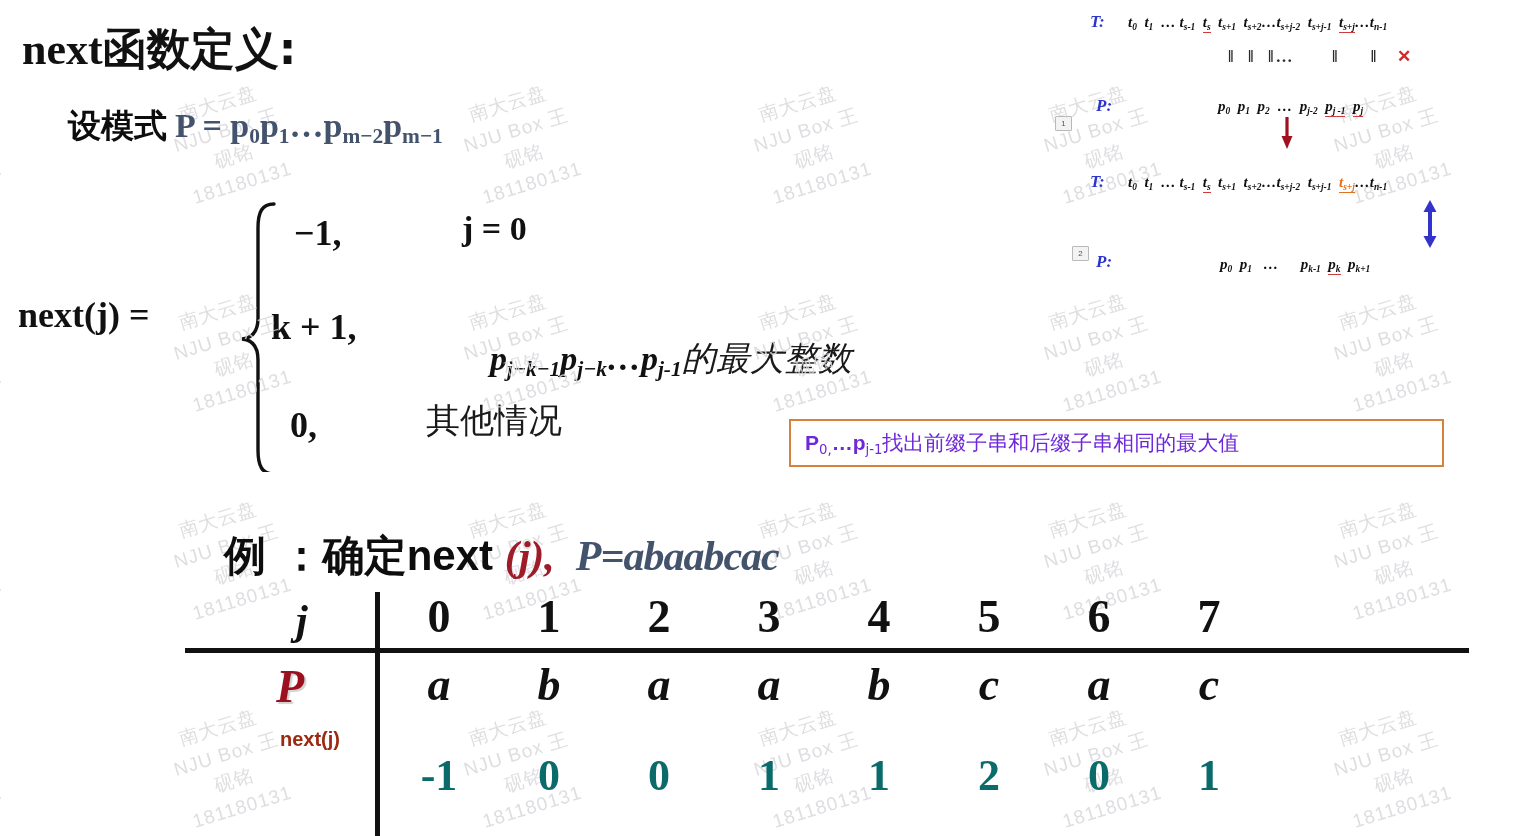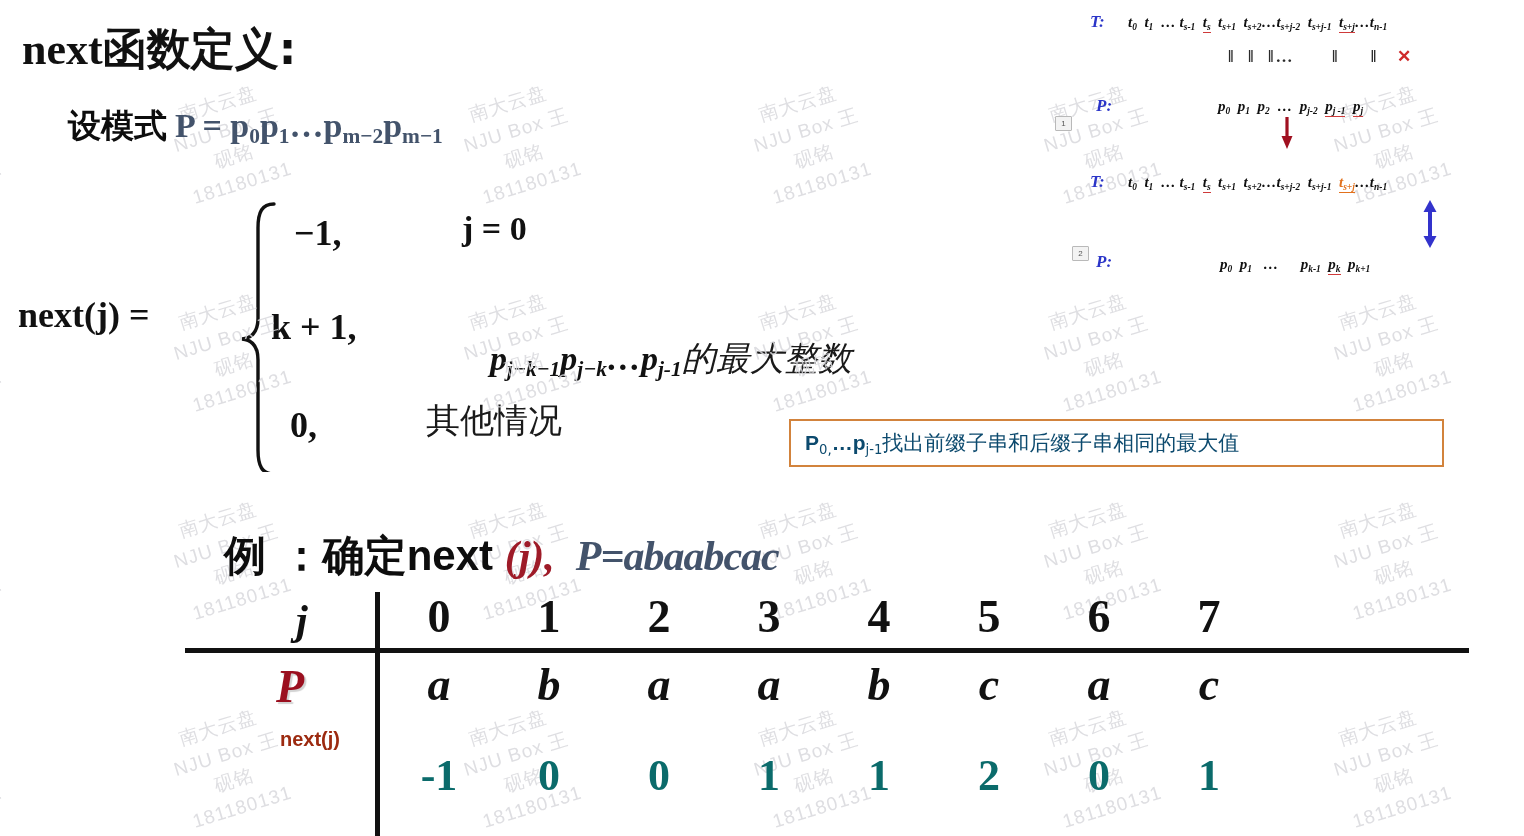--- a/index.html
+++ b/index.html
@@ -375,21 +375,21 @@
       <span class="mth"><span>p</span><sub>j−k−1</sub><span>p</span><sub>j−k</sub><span>…p</span><sub>j-1</sub></span><span class="cjk">的最大整数</span>
     </div>
 
     <div class="case-val" style="left:272px;top:208px;">0,</div>
     <div class="case-txt" style="left:408px;top:202px;">
       <span class="cjk">其他情况</span>
     </div>
   </div>
 
   <div id="callout" style="border-color: rgb(210, 131, 60);">
-    <span class="txt" style="color: #0c4a6e;"><span class="mono">P</span><sub>0,</sub><span class="mono">…p</span><sub>j-1</sub><span>找出前缀子串和后缀子串相同的最大值</span></span>
+    <span class="txt" style="color: #6d28d9;"><span class="mono">P</span><sub>0,</sub><span class="mono">…p</span><sub>j-1</sub><span>找出前缀子串和后缀子串相同的最大值</span></span>
   </div>
 
   <div id="diagram">
 
     <div class="badge" style="left:5px;top:108px;">1</div>
     <div class="dg-label" style="left:40px;top:4px;">T:</div>
     <div class="dg-row" style="left:78px;top:6px;">
       <span class="tk">t<sub>0</sub></span>&nbsp; <span class="tk">t<sub>1</sub></span>&nbsp; <span class="tk">…</span> <span class="tk">t<sub>s-1</sub></span>&nbsp; <span class="tk und">t<sub>s</sub></span>&nbsp; <span class="tk">t<sub>s+1</sub></span>&nbsp; <span class="tk">t<sub>s+2</sub></span><span class="tk">…t<sub>s+j-2</sub></span>&nbsp; <span class="tk">t<sub>s+j-1</sub></span>&nbsp; <span class="tk und">t<sub>s+j</sub></span><span class="tk">…t<sub>n-1</sub></span>
     </div>
     <div class="eqrow" style="left:178px;top:38px;letter-spacing:2px;">

